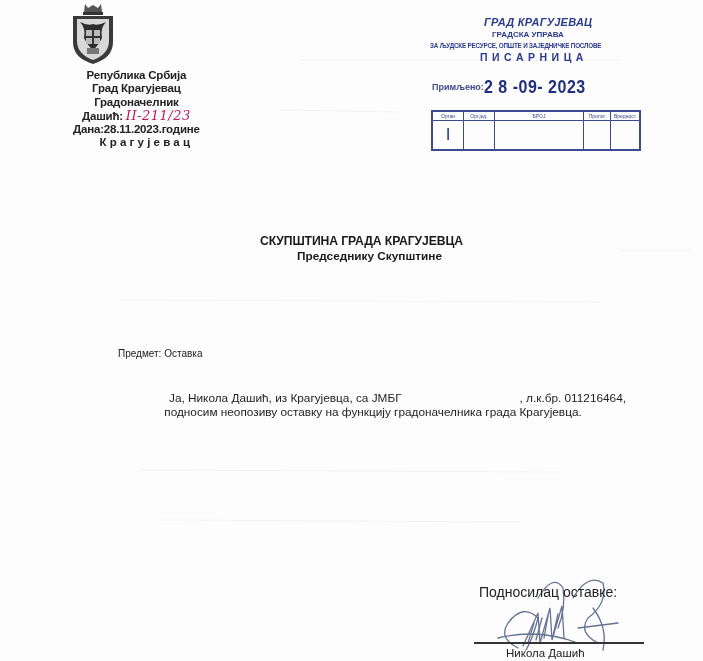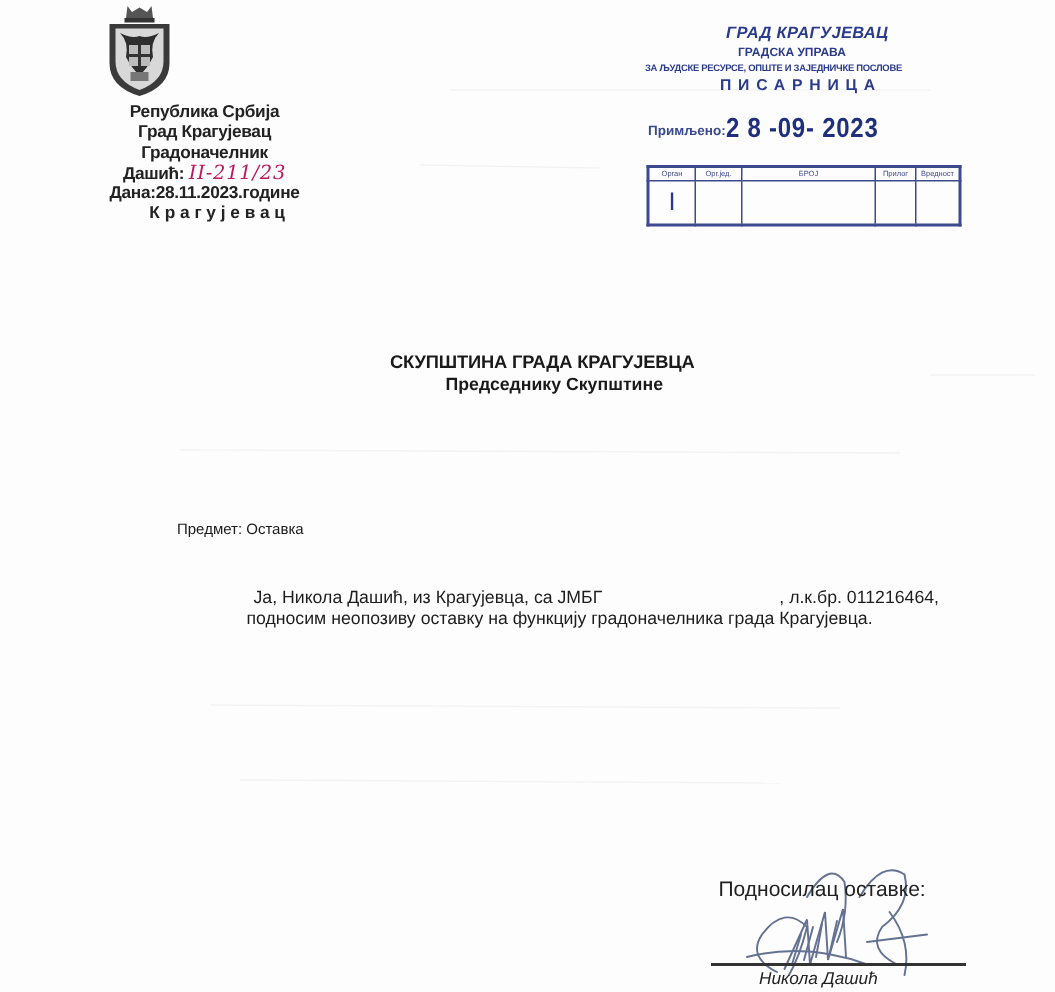--- a/index.html
+++ b/index.html
@@ -35,21 +35,21 @@
   .addr .a2 { padding-left:36px; font-size:11.8px; }
   
   .subject { left:118px; top:348px; font-size:10px; font-weight:normal; }
   
   .body-text { left:118px; top:392px; width:510px; font-size:11.8px; line-height:13.6px; color:#1d1d1d;text-align:center; }
   .body-text .indent { display:inline-block; width:49px; }
   .redact { display:inline-block; width:118px; }
   
   .sig-lbl { left:479px; top:584px; font-size:14px; color:#222; }
   .sig-line { left:474px; top:642px; width:170px; height:1.5px; background:#333; }
-  .sig-name { left:506px; top:647px; font-size:11.5px; color:#222;font-style:italic; }
+  .sig-name { left:506px; top:647px; font-size:11.5px; color:#222; }
   .sig-svg { left:478px; top:568px; width:160px; height:90px; }
   .bleed { left:0; top:0; width:703px; height:661px; pointer-events:none; }
 </style>
 </head>
 <body>
 
 <svg class="abs bleed" viewBox="0 0 703 661">
   <g stroke="#ececec" stroke-width="1" fill="none" opacity="0.6">
     <path d="M300 60 L620 60"></path>
       <path d="M280 110 L400 112"></path>

